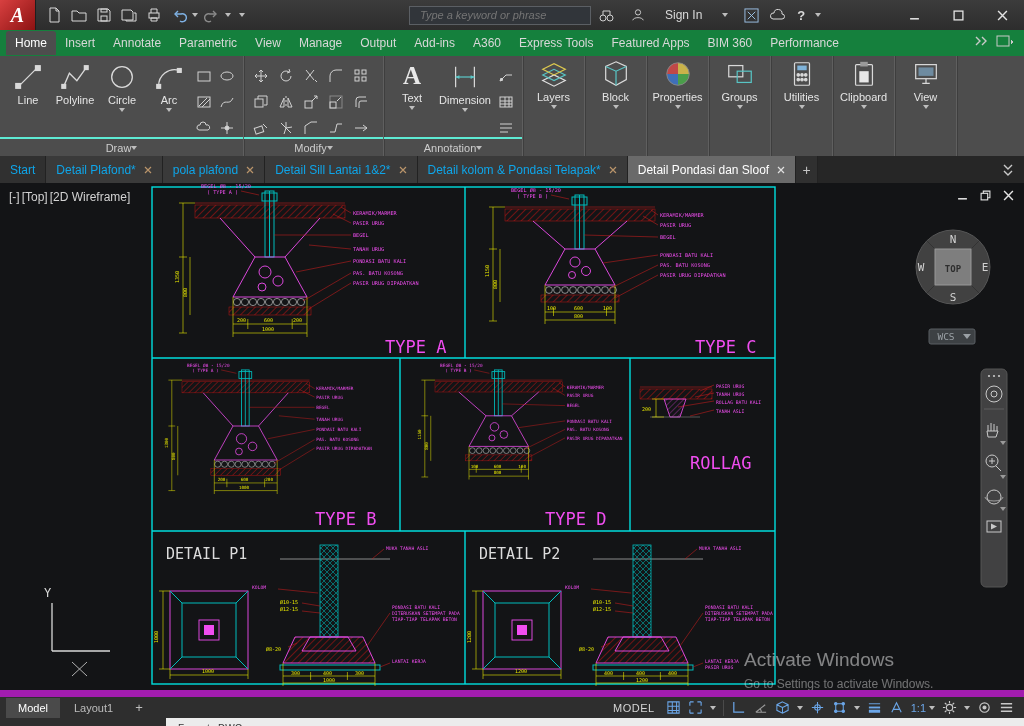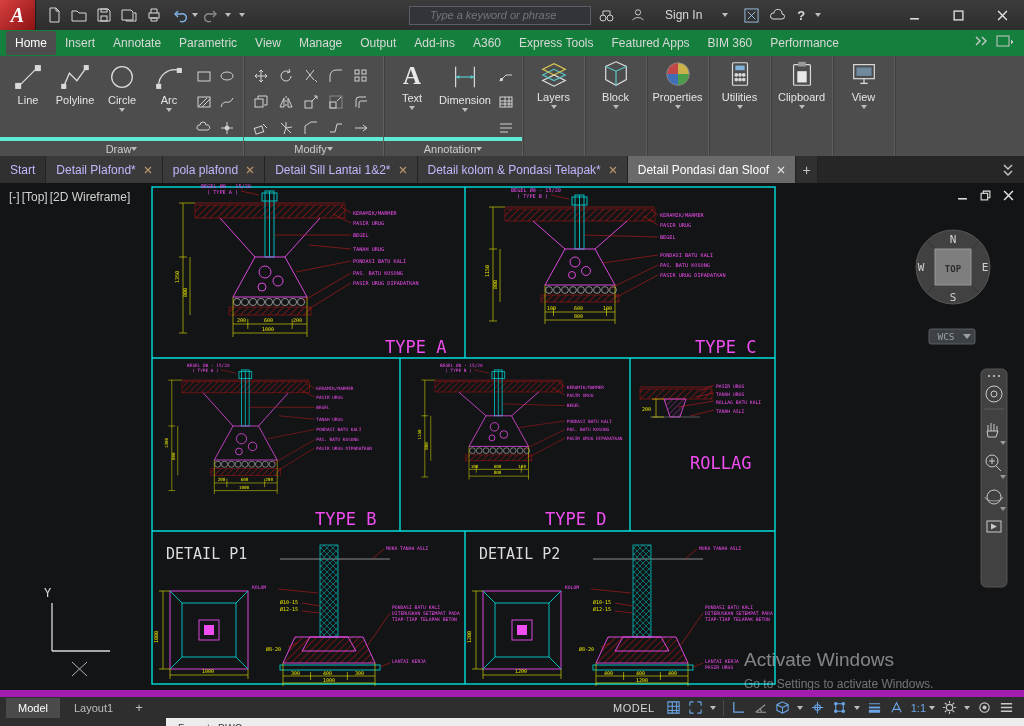--- a/index.html
+++ b/index.html
@@ -7,52 +7,52 @@
 body{font-family:"Liberation Sans",sans-serif;background:#222;position:relative}
 #app{position:absolute;width:1024px;height:726px;background:#2f2f2f;overflow:hidden}
 
 
 .titlebar{position:absolute;left:0;top:0;width:1024px;height:30px;background:linear-gradient(#3c3c3c,#2d2d2d);display:flex;align-items:center;color:#d5d5d5}
 .logo{width:36px;height:30px;background:linear-gradient(135deg,#d84040,#8d1212);display:flex;align-items:center;justify-content:center;font-family:"Liberation Serif",serif;font-style:italic;font-weight:bold;font-size:20px;color:#fff;border-right:1px solid #1f1f1f}
 .qat{display:flex;align-items:center;gap:2px;padding:0 6px}
 .qbtn{width:23px;height:22px;display:flex;align-items:center;justify-content:center;border-radius:2px}
 .tri{width:0;height:0;border-left:3px solid transparent;border-right:3px solid transparent;border-top:4px solid #bdbdbd;display:inline-block}
 .searchwrap{margin-left:158px;display:flex;align-items:center;gap:7px}
-.search{width:182px;height:19px;background:#31353a;border:1px solid #5b5f64;color:#b9b9b9;font-style:italic;font-size:11px;padding:0 20px;font-family:"Liberation Sans",sans-serif}
+.search{width:182px;height:19px;background:#31353a;border:1px solid #5b5f64;color:#b9b9b9;font-style:italic;font-size:11px;padding:0 10px;font-family:"Liberation Sans",sans-serif}
 .signin{display:flex;align-items:center;gap:20px;margin-left:16px;font-size:12px;color:#d9d9d9}
 .tbicons{display:flex;align-items:center;gap:10px;margin-left:16px}
 .help{font-size:13px;font-weight:bold;color:#d9d9d9}
 .winctl{margin-left:auto;display:flex}
 .winbtn{width:44px;height:30px;display:flex;align-items:center;justify-content:center}
 
 
 .rtabs{position:absolute;left:0;top:30px;width:1024px;height:26px;background:#15803d;display:flex;align-items:center;padding-left:6px}
 .rtab{padding:5px 9px;font-size:12px;color:#d8d8d8;cursor:default}
 .rtab.active{background:#4d4d4d;color:#fff;border-radius:3px 3px 0 0}
 .rtabctl{margin-left:auto;display:flex;align-items:center;gap:8px;padding:0 10px 4px 0}
 
 
 .ribbon{position:absolute;left:0;top:56px;width:1024px;height:100px;background:#4d4d4d;display:flex}
 .panel{height:100%;border-right:1px solid #5f5f5f;box-shadow:1px 0 0 #3e3e3e;display:flex;flex-direction:column}
 .pbody{height:81px;display:flex;align-items:flex-start;padding:3px 5px;gap:1px}
-.pfoot{height:19px;border-top:4px solid #5eead4;font-size:11px;color:#cdcdcd;display:flex;align-items:center;justify-content:center;gap:0}
+.pfoot{height:19px;border-top:2px solid #5eead4;font-size:11px;color:#cdcdcd;display:flex;align-items:center;justify-content:center;gap:0}
 .bigbtn{width:46px;height:76px;display:flex;flex-direction:column;align-items:center;padding-top:3px;gap:2px;font-size:11px;color:#e5e5e5;border-radius:2px}
 .bigbtn svg{width:30px;height:30px}
 .smgrid{display:grid;grid-template-columns:repeat(2,22px);grid-auto-rows:25px;padding-top:4px;gap:1px}
 .modgrid{display:grid;grid-template-columns:repeat(5,24px);grid-auto-rows:25px;padding-top:4px;gap:1px}
 .smbtn{display:flex;align-items:center;justify-content:center}
 .smbtn svg{width:16px;height:16px}
 .panel.single .pbody{flex-direction:column;align-items:center;width:100%;padding-top:0;gap:3px}
 .panel.single{min-width:62px}
 .lbl{font-size:11px;color:#e5e5e5}
 .texticon{font-size:25px;font-weight:bold;color:#e8e8e8;line-height:28px;font-family:"Liberation Serif",serif}
 
 
 .dtabs{position:absolute;left:0;top:156px;width:1024px;height:27px;background:#262626;display:flex;align-items:stretch}
-.dtab{display:flex;align-items:center;padding:0 10px;font-size:12px;color:#c4b5fd;background:#3a3a3a;border-right:1px solid #222;gap:8px}
+.dtab{display:flex;align-items:center;padding:0 10px;font-size:12px;color:#0ea5e9;background:#3a3a3a;border-right:1px solid #222;gap:8px}
 .dtab.start{background:#303030}
 .dtab.active{background:#6a6a6a;color:#fff}
 .dplus{width:22px;display:flex;align-items:center;justify-content:center;color:#c6c6c6;font-size:14px;background:#303030;border-right:1px solid #222}
 .dchev{margin-left:auto;display:flex;align-items:center;padding-right:10px}
 
 
 .vp{position:absolute;left:0;top:183px;width:1024px;height:507px;background:#131416}
 .vpctl{position:absolute;left:9px;top:7px;font-size:12px;color:#d2d2d2;display:flex;gap:2px}
 .vpwin{position:absolute;right:10px;top:7px;display:flex;gap:12px;align-items:center}
 .vpwin svg{width:11px;height:11px}
@@ -465,20 +465,32 @@
               <path d="M16 16v12A12 12 0 0 1 4 16z" fill="#3f6fb8"></path>
               <path d="M16 16H4A12 12 0 0 1 16 4z" fill="#c04848"></path>
               <circle cx="16" cy="16" r="12" fill="none" stroke="#888"></circle>
             </svg>
           <span class="lbl">Properties</span>
           <span class="tri"></span>
         </div>
       </div>
     </div>
 
+    <div class="panel single">
+      <div class="pbody">
+        <div class="bigbtn" style="height:auto">
+          <svg viewBox="0 0 32 32" fill="none" stroke="#d9d9d9" stroke-width="1.3">
+              <rect x="4" y="7" width="15" height="12"></rect>
+              <rect x="13" y="13" width="15" height="12" stroke="#58c4c4"></rect>
+            </svg>
+          <span class="lbl">Groups</span>
+          <span class="tri"></span>
+        </div>
+      </div>
+    </div>
 
     <div class="panel single">
       <div class="pbody">
         <div class="bigbtn" style="height:auto">
           <svg viewBox="0 0 32 32" fill="none" stroke="#d9d9d9" stroke-width="1.3">
               <rect x="8" y="4" width="16" height="24" rx="1"></rect>
               <rect x="11" y="7" width="10" height="5" fill="#7fb3d9" stroke="none"></rect>
               <circle cx="12" cy="17" r="1.3" fill="#d9d9d9"></circle>
               <circle cx="16" cy="17" r="1.3" fill="#d9d9d9"></circle>
               <circle cx="20" cy="17" r="1.3" fill="#d9d9d9"></circle>

